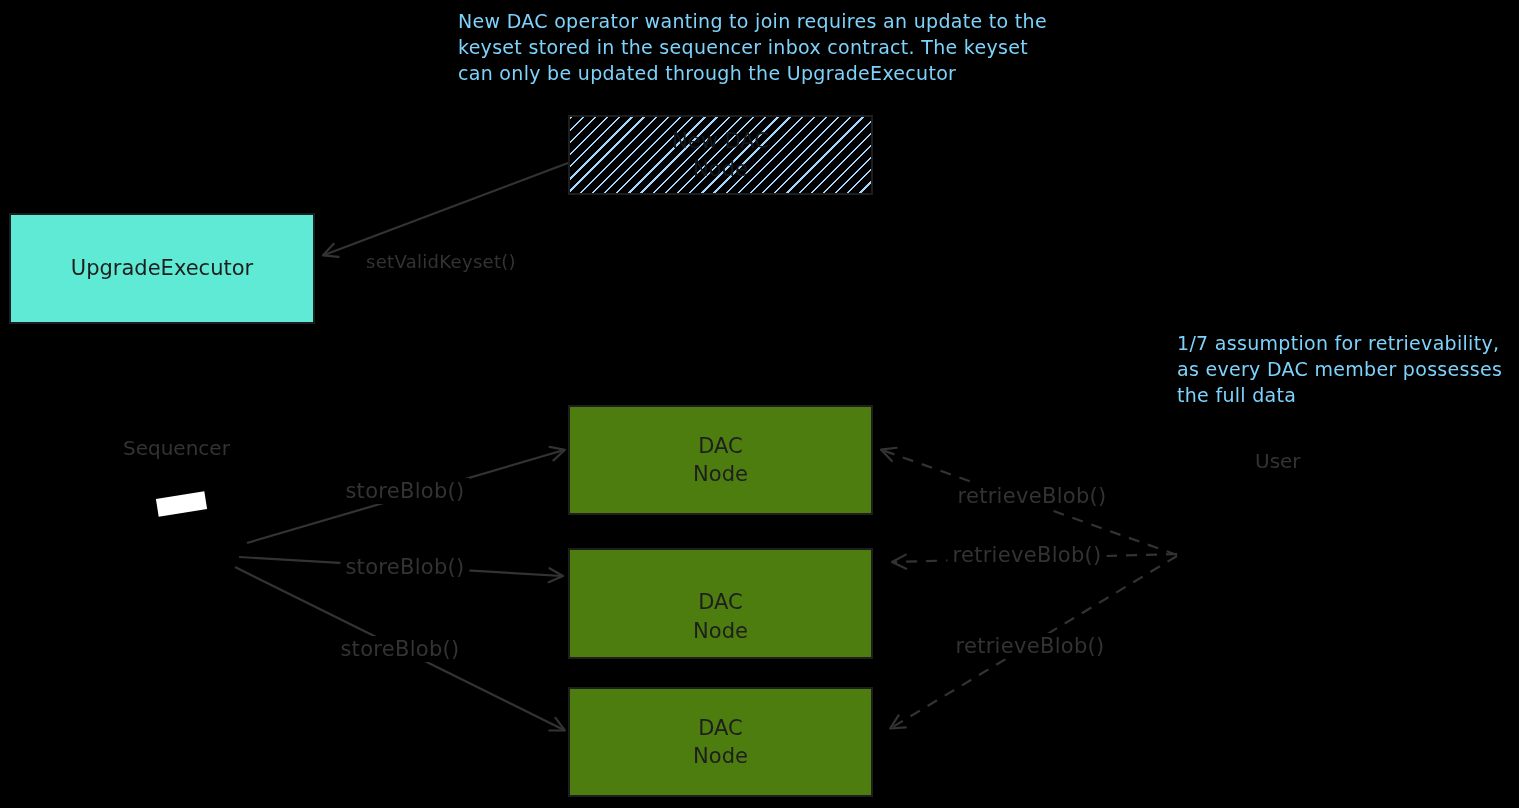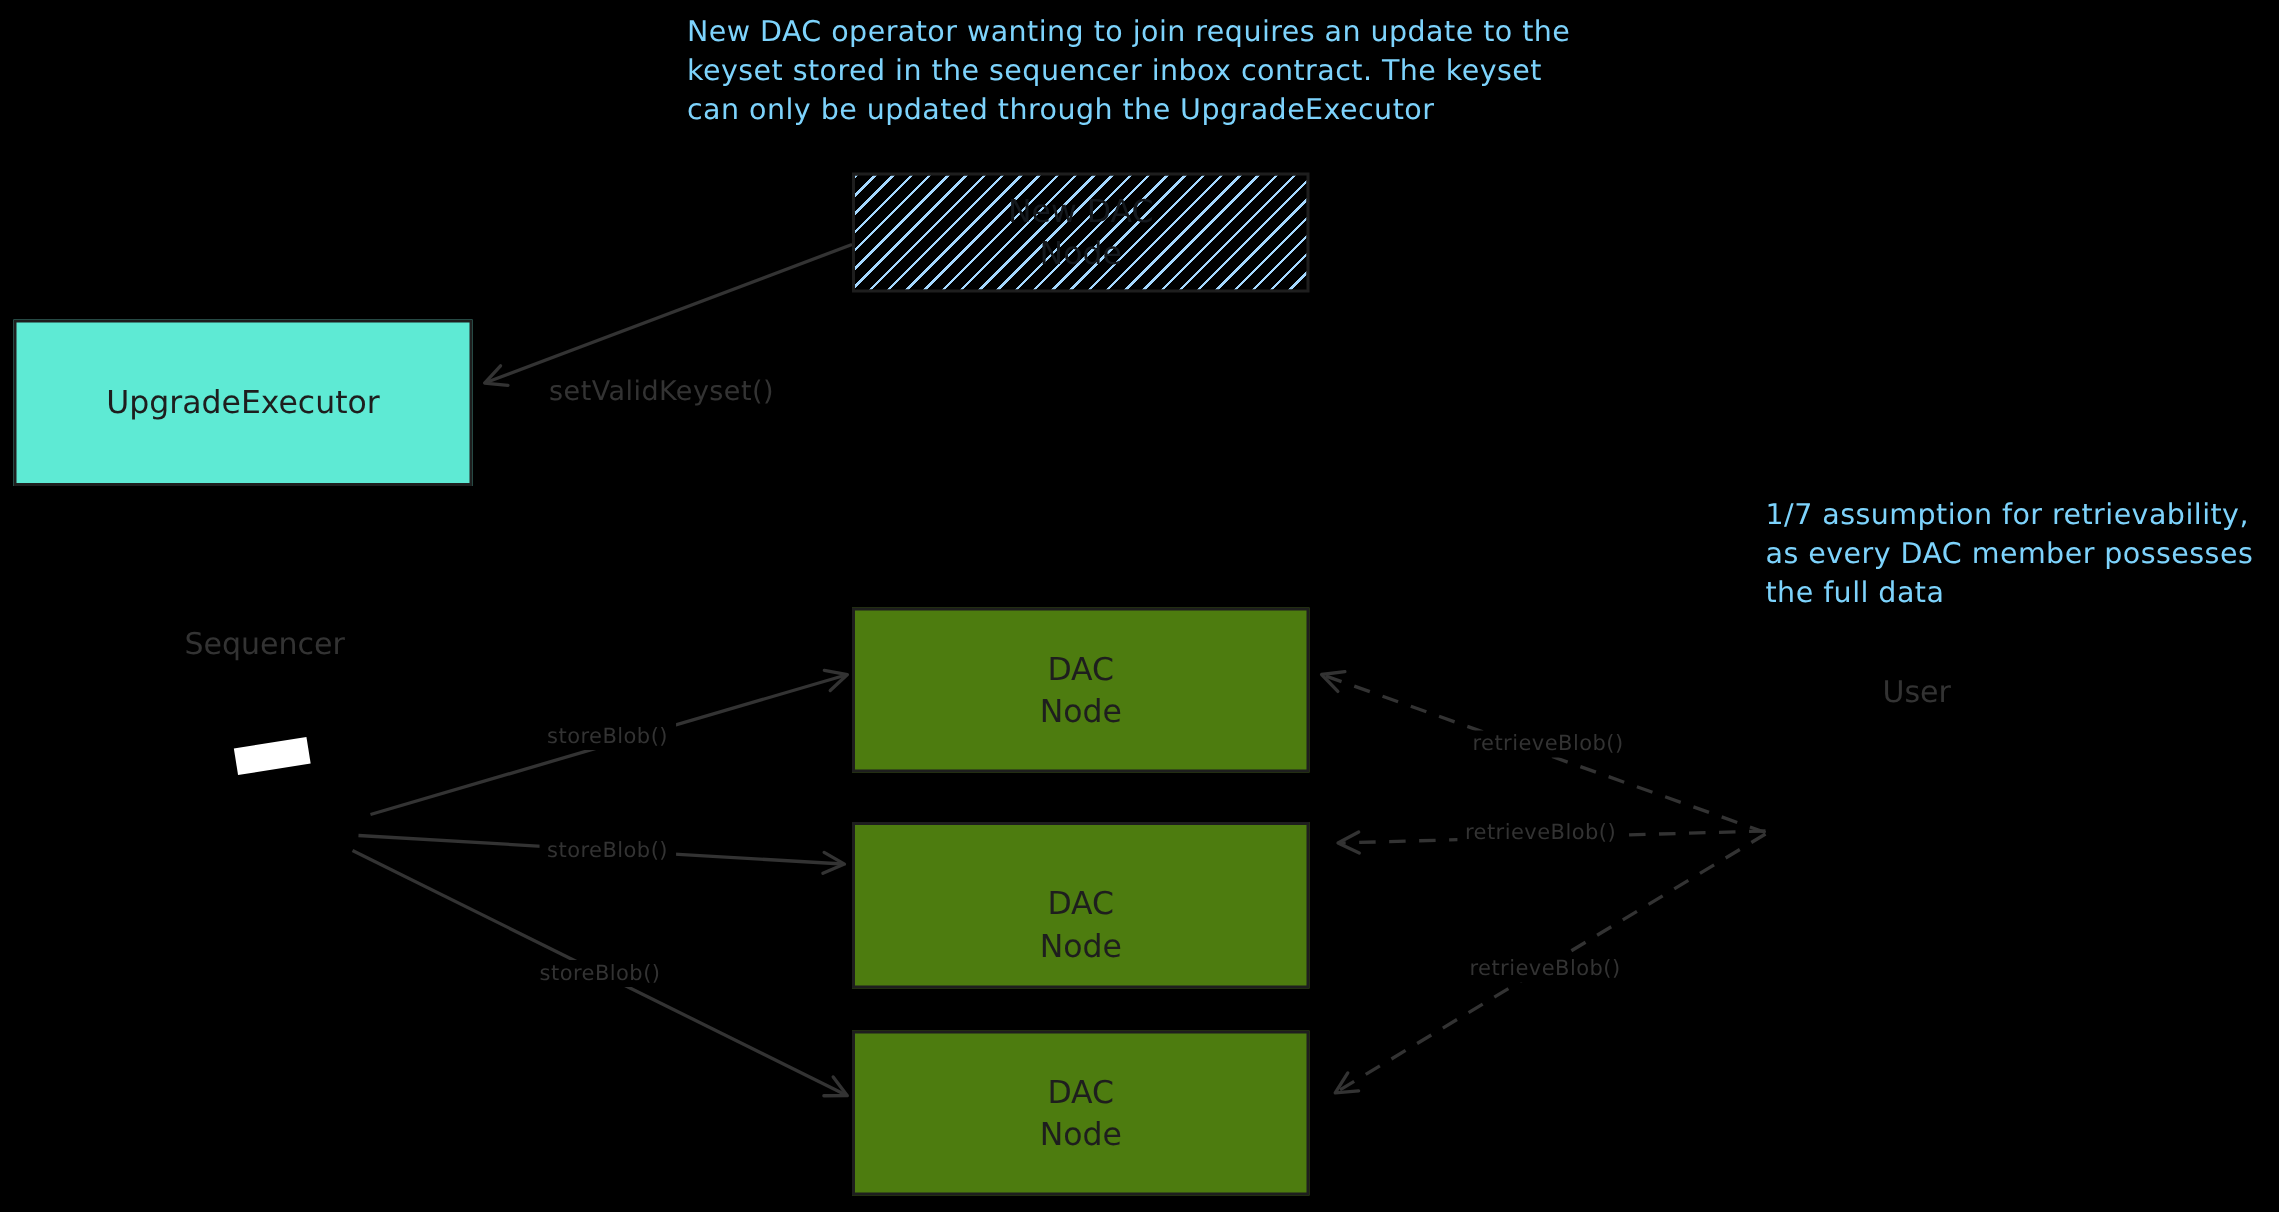--- a/index.html
+++ b/index.html
@@ -50,21 +50,21 @@
       transparent 1.6px, transparent 8.6px
     );
   }
   .shape.hatched .shape-label { color: #14181d; }
   .shape.pink { background: #5eead4; }
   .shape.blue { background: #4d7c0f; }
   .edge-label {
     position: absolute;
     transform: translate(-50%, -50%);
     color: #333333;
-    font-size: 14px;
+    font-size: 21px;
     background: #000000;
     padding: 1px 5px;
     white-space: nowrap;
     letter-spacing: 0.3px;
   }
   .arrows-svg {
     position: absolute;
     left: 0; top: 0;
     width: 1519px; height: 808px;
     pointer-events: none;
@@ -123,21 +123,21 @@
   <div class="shape blue" style="left:568px; top:548px; width:305px; height:111px;">
     <div class="shape-label" style="margin-top:26px;">DAC
 Node</div>
   </div>
 
   <div class="shape blue" style="left:568px; top:687px; width:305px; height:110px;">
     <div class="shape-label">DAC
 Node</div>
   </div>
 
-  <div class="actor-label" style="left:123px; top:417px;">Sequencer</div>
+  <div class="actor-label" style="left:123px; top:436px;">Sequencer</div>
 
   <div class="sequencer-screen"></div>
 
   <div class="actor-label" style="left:1255px; top:449px;">User</div>
 
   <div class="edge-label" style="left:441px; top:213px; font-size:18px;margin-top:48px;">setValidKeyset()</div>
 
   <div class="edge-label" style="left:405px; top:491px;">storeBlob()</div>
 
   <div class="edge-label" style="left:405px; top:567px;">storeBlob()</div>

